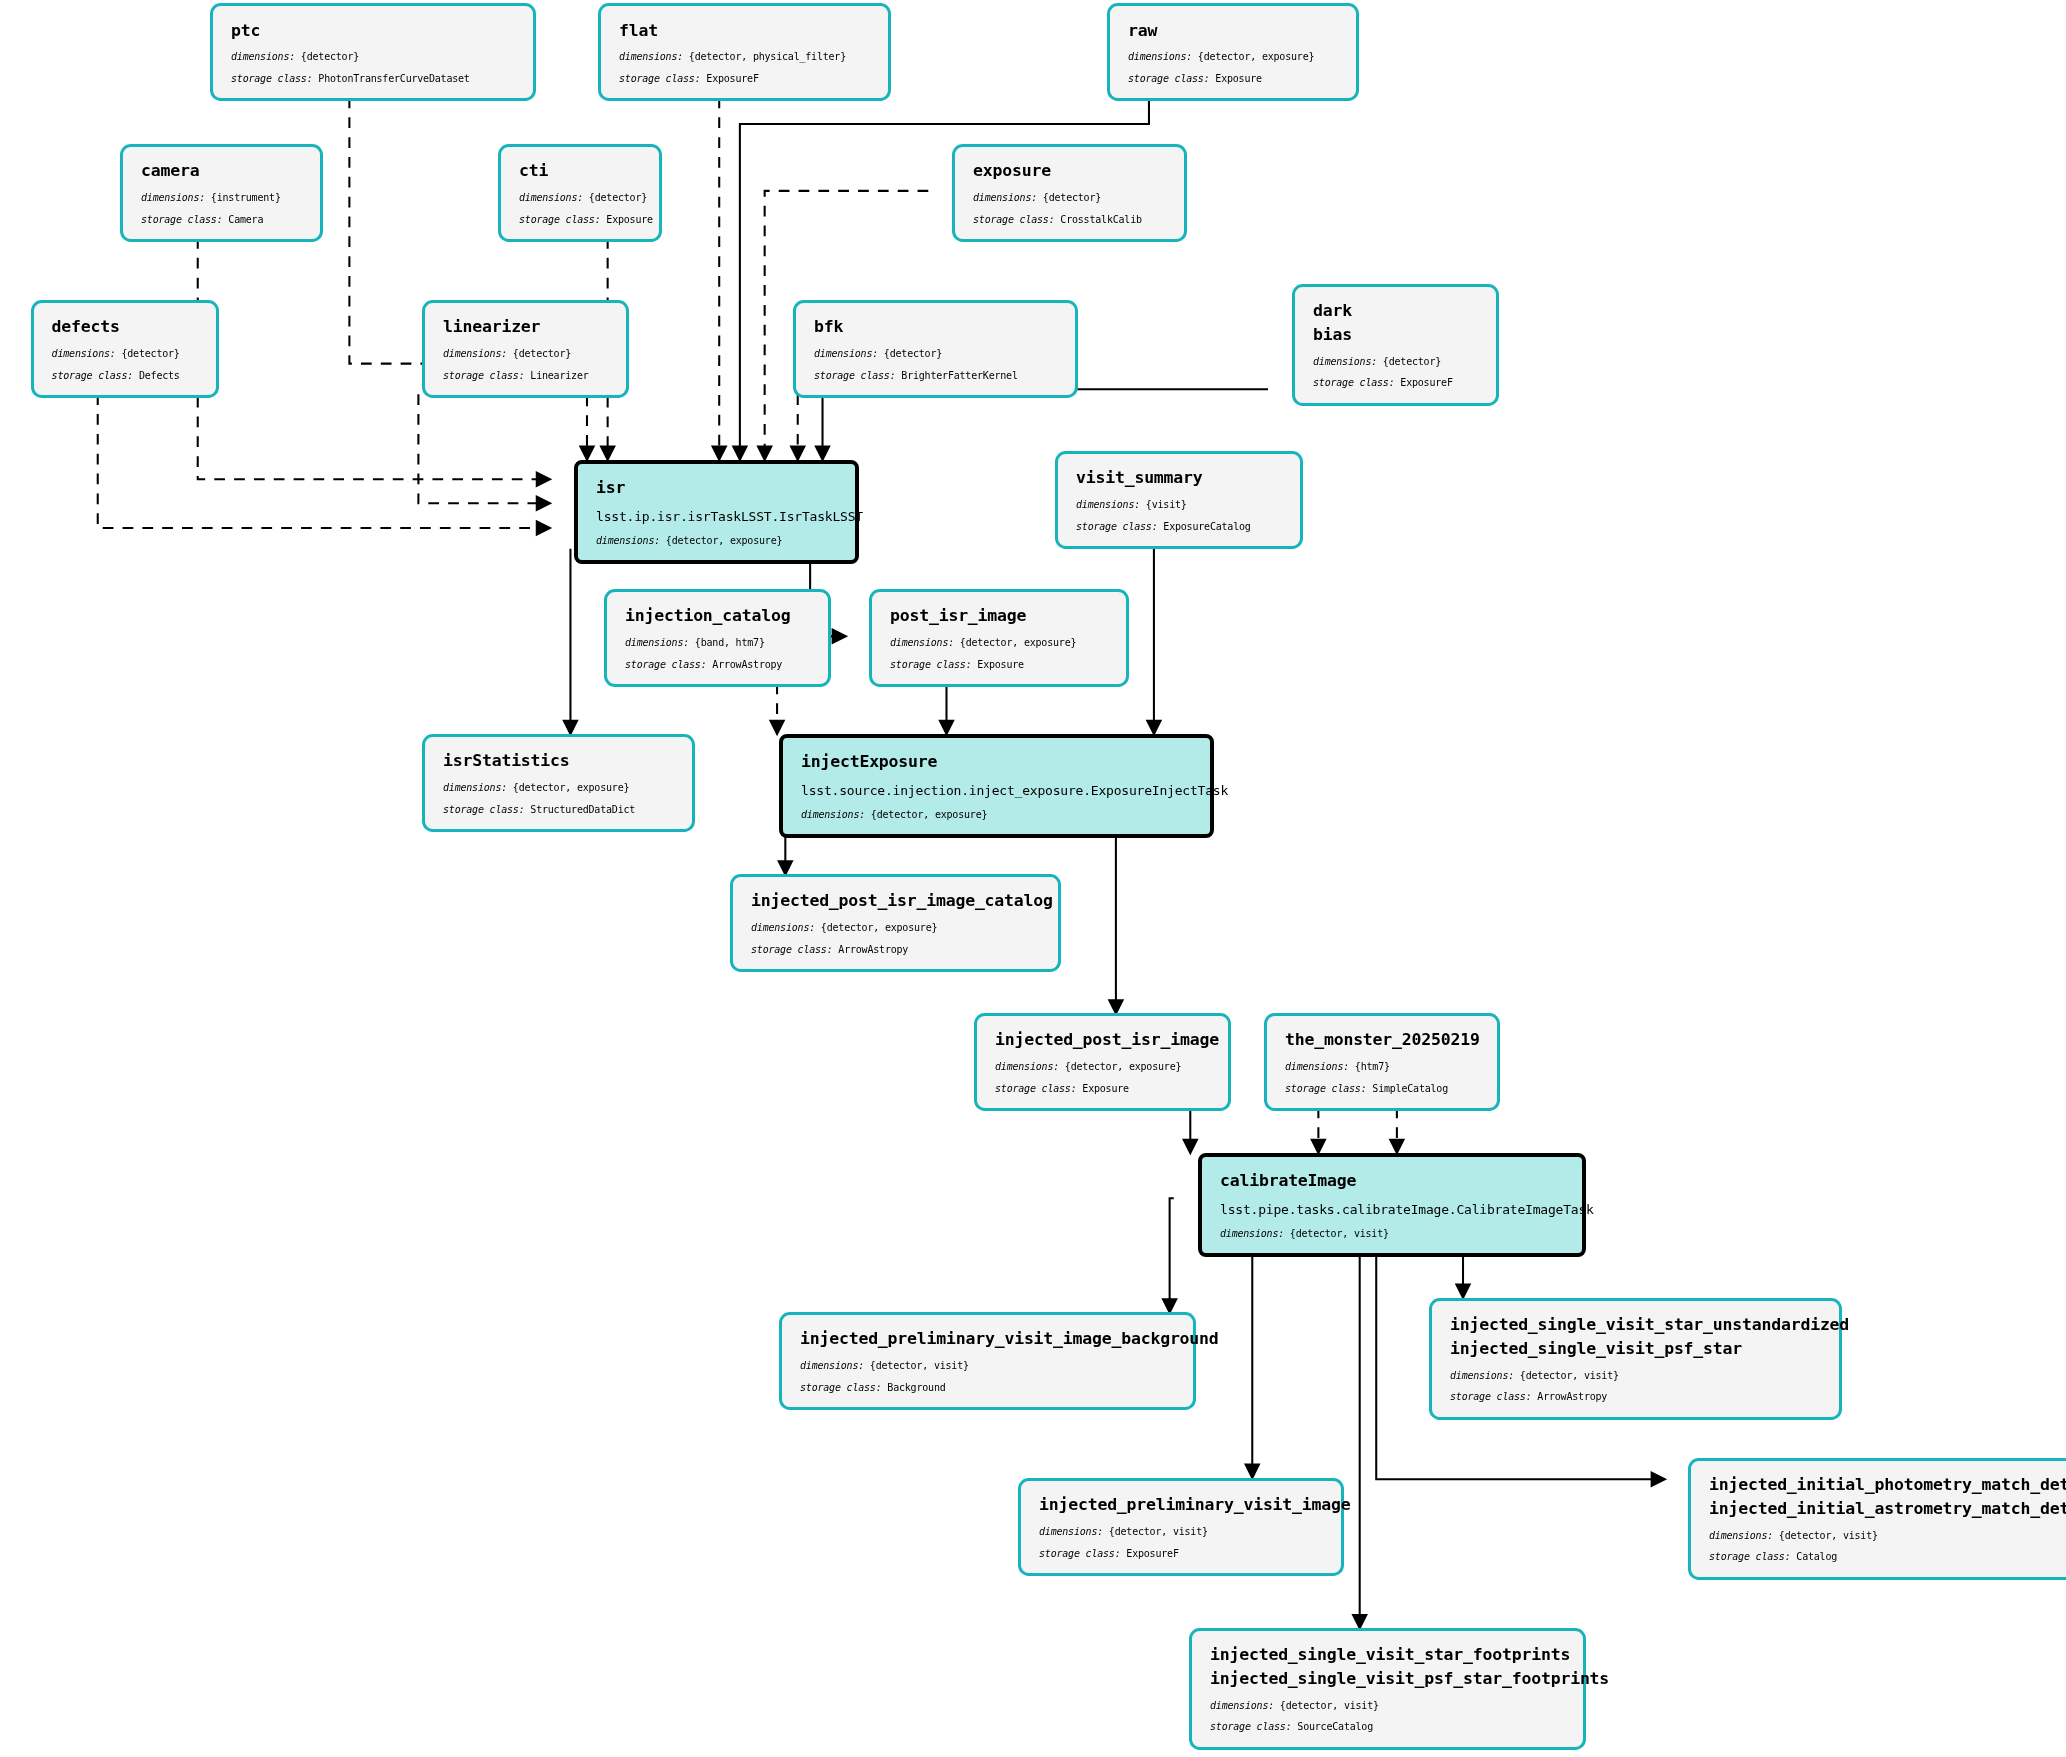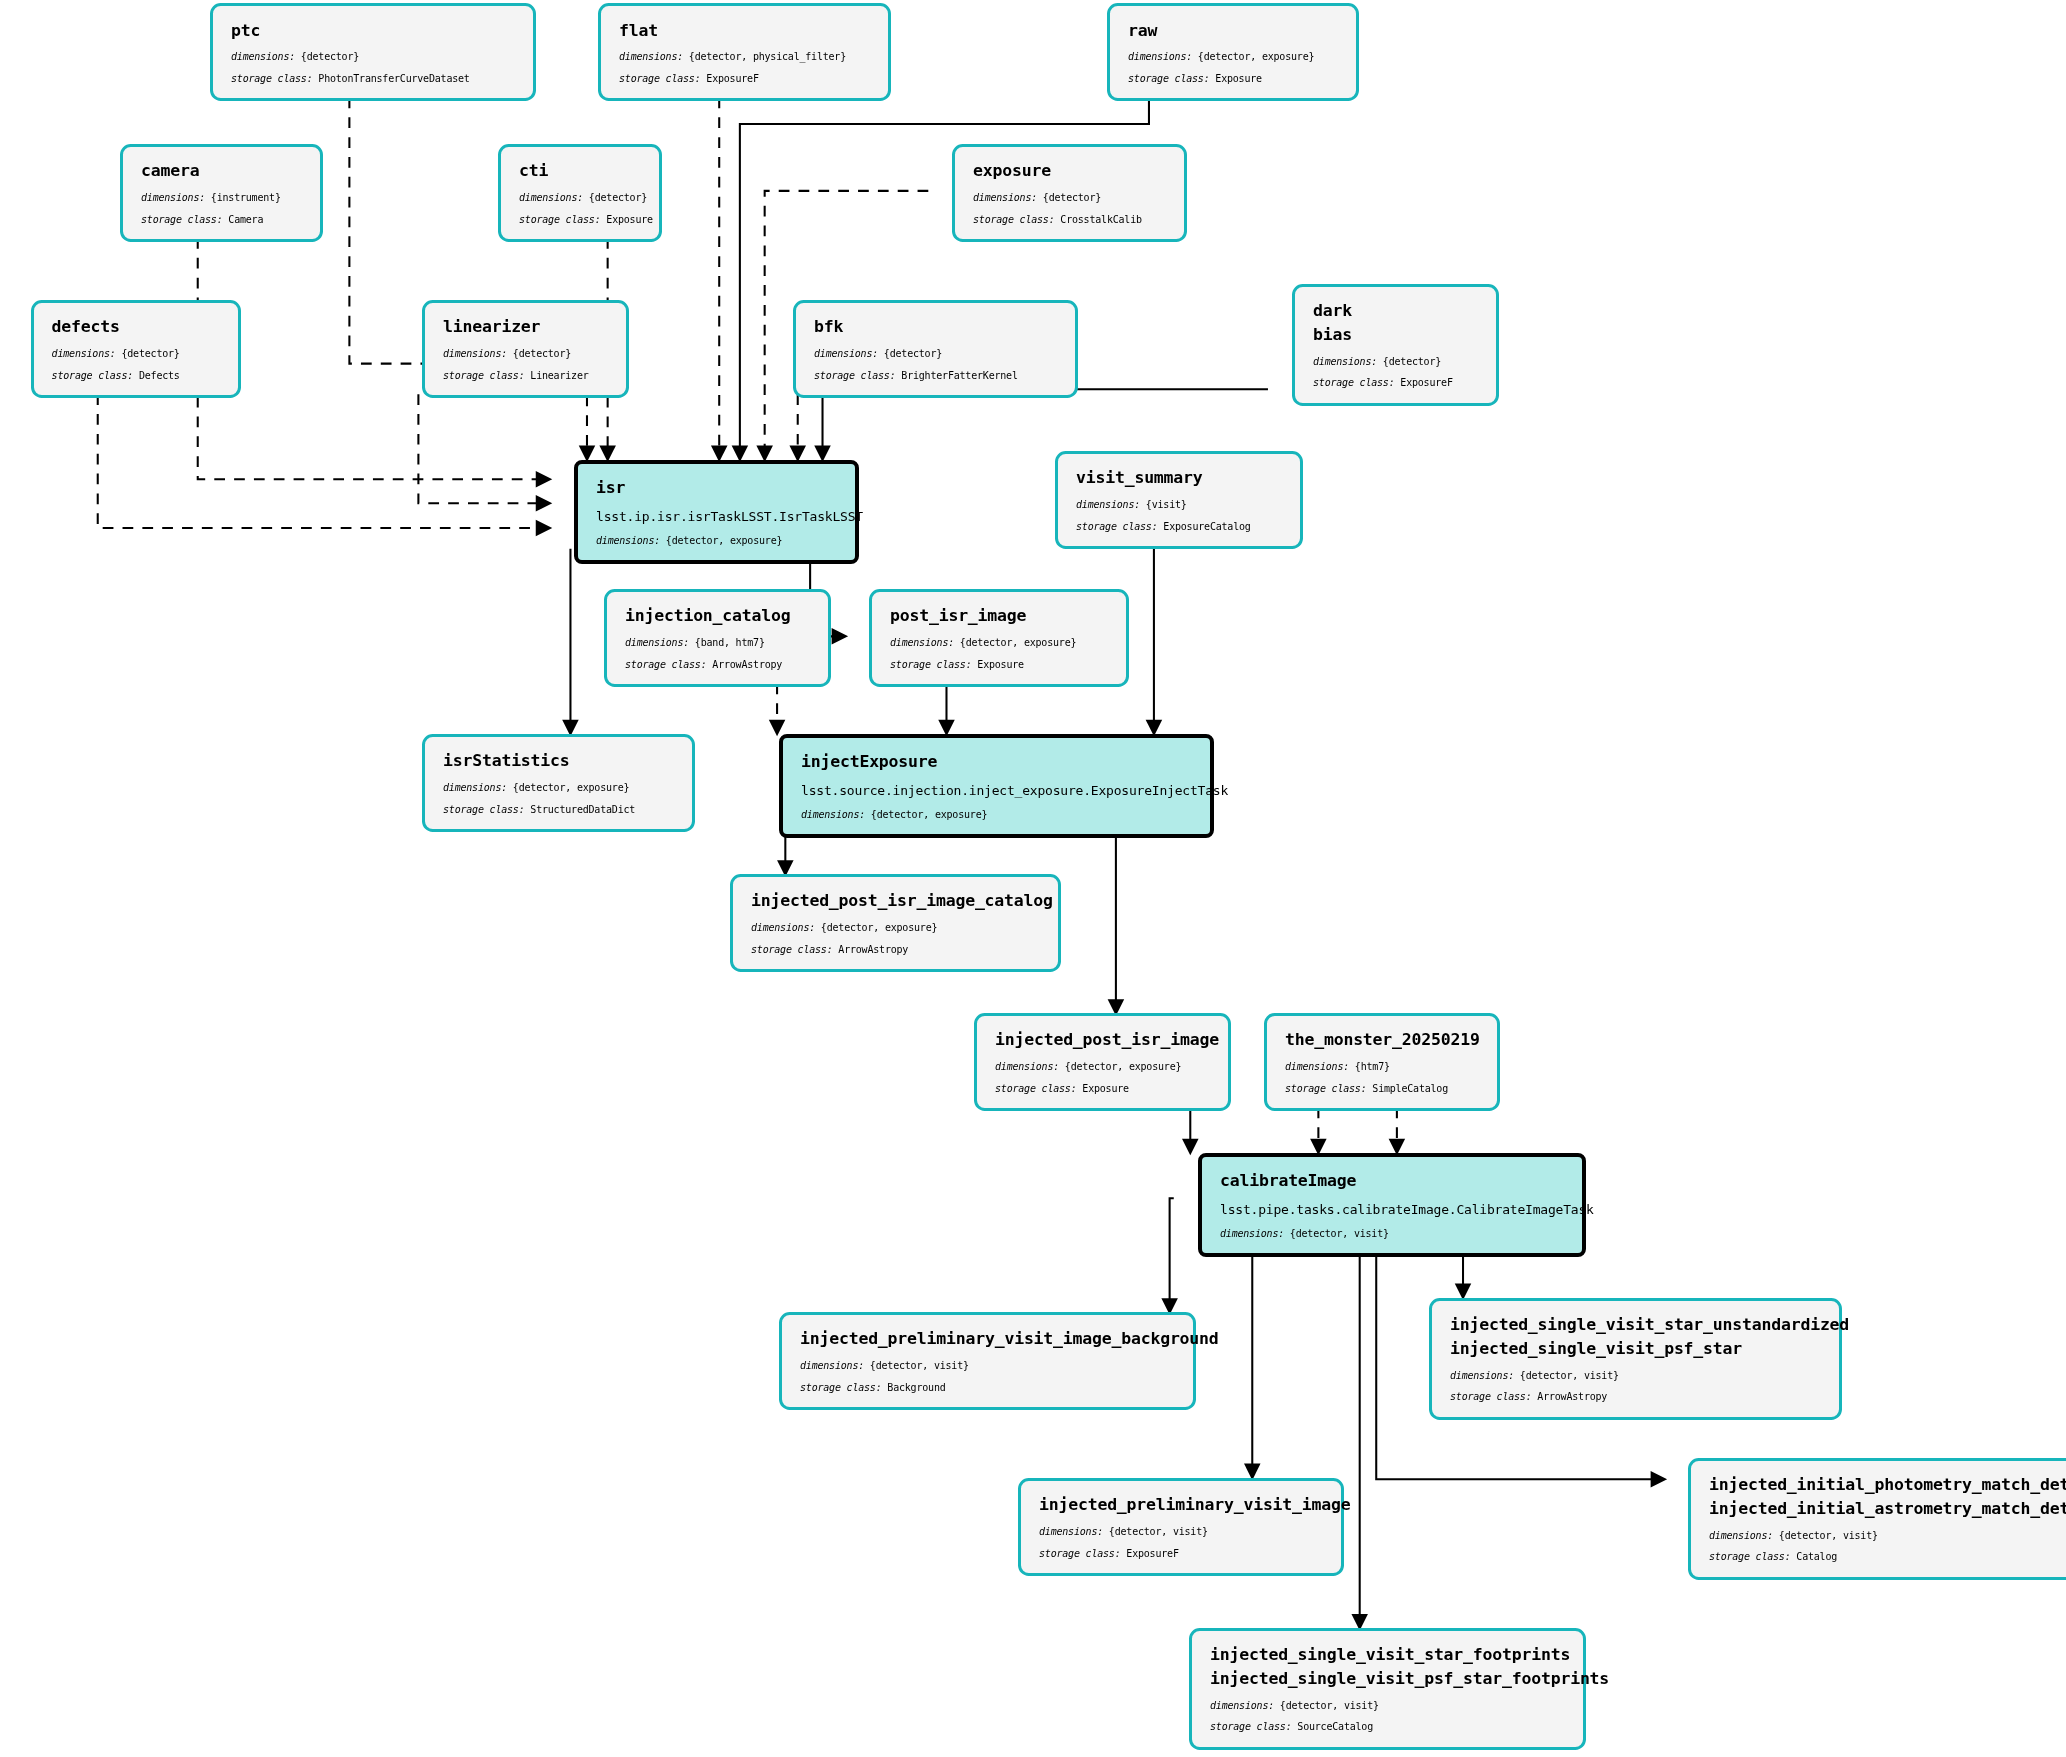--- a/index.html
+++ b/index.html
@@ -94,21 +94,21 @@
     <div class="node" style="left: 474px; top: 144px; width: 164px; min-height: 94px;">
       <div class="title">cti</div>
       <div class="meta"><span class="k">dimensions:</span> <span>{detector}</span></div>
       <div class="meta"><span class="k">storage class:</span> <span>Exposure</span></div>
     </div>
     <div class="node" style="left: 928px; top: 144px; width: 235px; min-height: 94px;">
       <div class="title">exposure</div>
       <div class="meta"><span class="k">dimensions:</span> <span>{detector}</span></div>
       <div class="meta"><span class="k">storage class:</span> <span>CrosstalkCalib</span></div>
     </div>
-    <div class="node" style="left: 6.6px; top: 300px; width: 210px; min-height: 94px;">
+    <div class="node" style="left: 6.6px; top: 300px; width: 188px; min-height: 94px;">
       <div class="title">defects</div>
       <div class="meta"><span class="k">dimensions:</span> <span>{detector}</span></div>
       <div class="meta"><span class="k">storage class:</span> <span>Defects</span></div>
     </div>
     <div class="node" style="left: 398px; top: 300px; width: 207px; min-height: 94px;">
       <div class="title">linearizer</div>
       <div class="meta"><span class="k">dimensions:</span> <span>{detector}</span></div>
       <div class="meta"><span class="k">storage class:</span> <span>Linearizer</span></div>
     </div>
     <div class="node" style="left: 769px; top: 300px; width: 285px; min-height: 94px;">
@@ -125,21 +125,21 @@
     <div class="node task" style="left: 550px; top: 460px; width: 285px; min-height: 89px;">
       <div class="title">isr</div>
       <div class="taskpath">lsst.ip.isr.isrTaskLSST.IsrTaskLSST</div>
       <div class="meta"><span class="k">dimensions:</span> <span>{detector, exposure}</span></div>
     </div>
     <div class="node" style="left: 1031px; top: 451px; width: 248px; min-height: 94px;">
       <div class="title">visit_summary</div>
       <div class="meta"><span class="k">dimensions:</span> <span>{visit}</span></div>
       <div class="meta"><span class="k">storage class:</span> <span>ExposureCatalog</span></div>
     </div>
-    <div class="node" style="left: 580px; top: 589px; width: 227px; min-height: 94px;">
+    <div class="node" style="left: 580px; top: 589px; width: 227px; min-height: 94px; border-radius: 11px;">
       <div class="title">injection_catalog</div>
       <div class="meta"><span class="k">dimensions:</span> <span>{band, htm7}</span></div>
       <div class="meta"><span class="k">storage class:</span> <span>ArrowAstropy</span></div>
     </div>
     <div class="node" style="left: 845px; top: 589px; width: 260px; min-height: 94px;">
       <div class="title">post_isr_image</div>
       <div class="meta"><span class="k">dimensions:</span> <span>{detector, exposure}</span></div>
       <div class="meta"><span class="k">storage class:</span> <span>Exposure</span></div>
     </div>
     <div class="node" style="left: 398px; top: 734px; width: 273px; min-height: 94px;">

